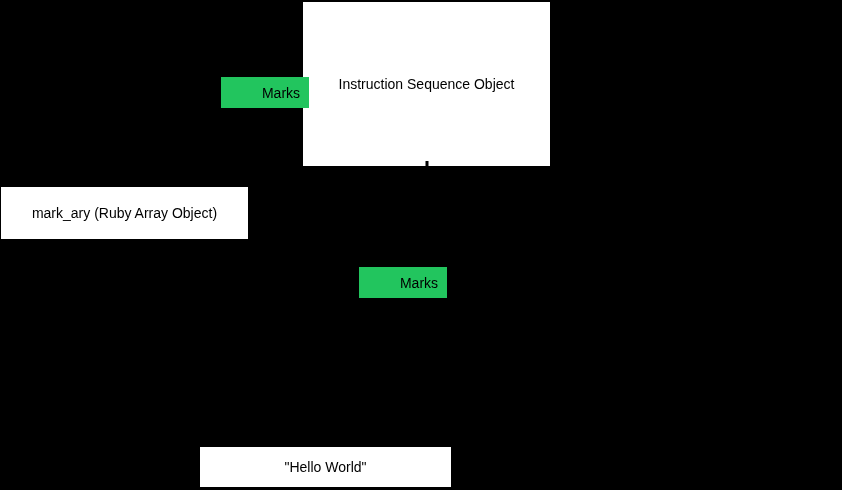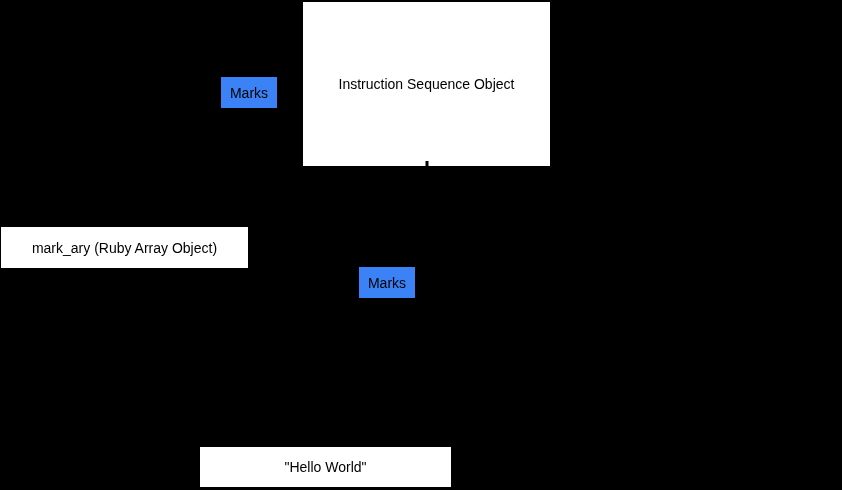--- a/index.html
+++ b/index.html
@@ -52,45 +52,45 @@
     position: absolute;
     left: 50%;
     bottom: 0;
     transform: translateX(-50%);
     width: 3px;
     height: 5px;
     background: #000000;
   }
   .edge-label {
     position: absolute;
-    background: #3b82f6;
+    background: #22c55e;
     display: flex;
     align-items: center;
     justify-content: center;
     font-size: 14px;
     white-space: nowrap;
+    padding-left: 32px;
   }
   .edge-label.top-marks {
     left: 221px;
     top: 77px;
     width: 56px;
     height: 31px;
   }
   .edge-label.bottom-marks {
     left: 359px;
     top: 267px;
     width: 56px;
     height: 31px;
   }
   .mark-ary {
     left: 1px;
     top: 187px;
     width: 247px;
-    height: 41px;
-    margin-top: 40px;
+    height: 52px;
   }
   .hello-world {
     left: 200px;
     top: 447px;
     width: 251px;
     height: 40px;
   }
 </style>
 </head>
 <body>

